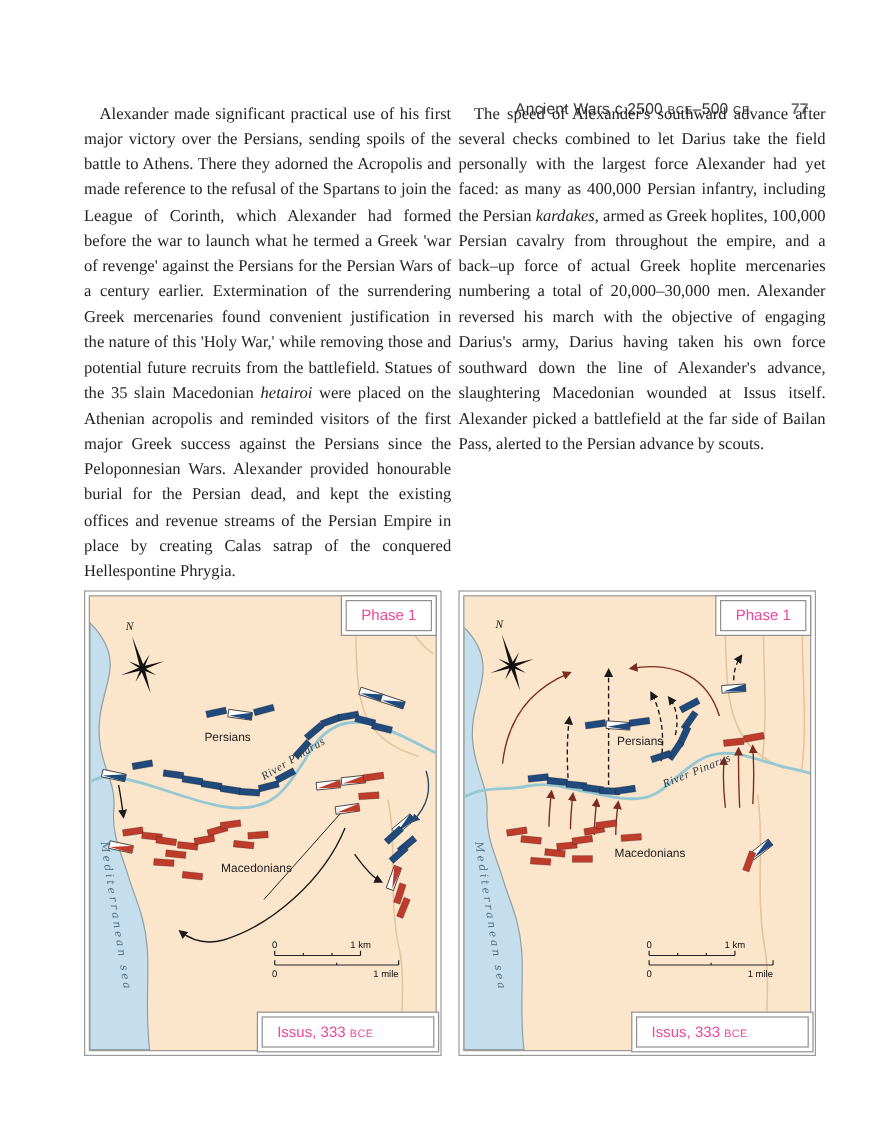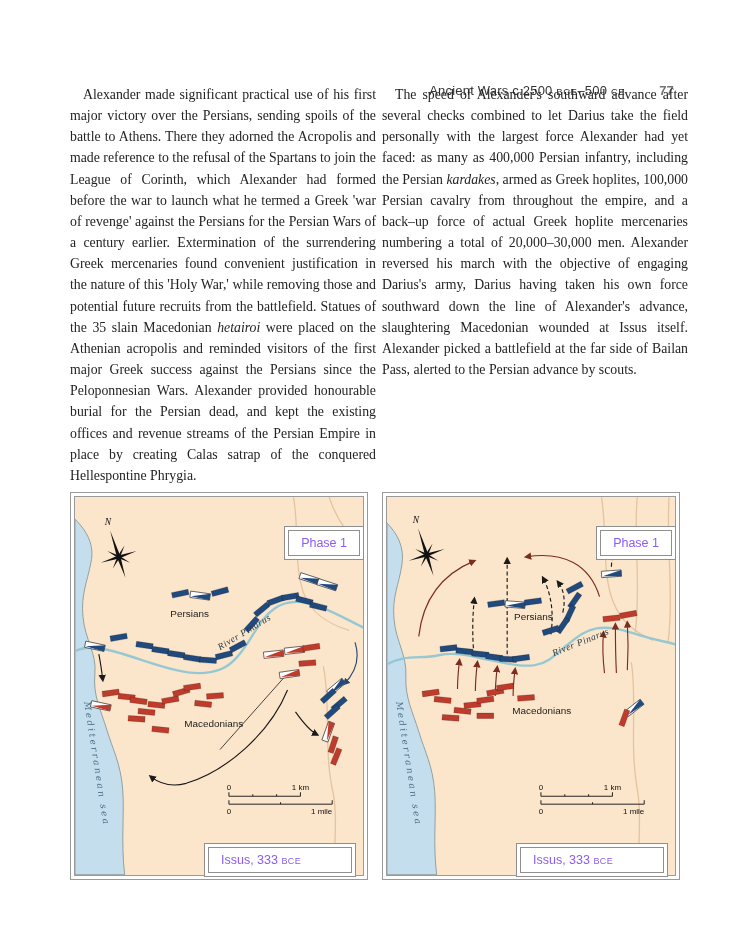--- a/index.html
+++ b/index.html
@@ -22,23 +22,23 @@
   .sec-head .bullet{font-size:8px;vertical-align:2px;margin-right:5px;color:#2a2a2a;}
   .sec-head .era{font-size:10.5px;letter-spacing:.4px;}
   
   .map-frame{position:absolute;top:492px;width:298px;height:388px;background:#fff;
              border:1px solid #9a9a9a;padding:3px;box-sizing:border-box;}
   .map-frame.m1{left:70px;} .map-frame.m2{left:382px;}
   .map-frame svg{display:block;width:290px;height:380px;border:1px solid #9a9a9a;
                  background:#fbe5cb;box-sizing:border-box;}
   .overlay-box{position:absolute;background:#fff;border:1px solid #8f8f8f;
                box-shadow:0 0 0 3px #fff,0 0 0 4px #8f8f8f;
-               font-family:"Liberation Sans",sans-serif;font-size:12.5px;color:#8b5cf6;margin-top:30px;}
+               font-family:"Liberation Sans",sans-serif;font-size:12.5px;color:#ec4899;}
   .phase-box{top:7px;right:7px;padding:5px 12px;}
-  .caption-box{bottom:6px;right:15px;width:130px;padding:5px 0 5px 12px;text-align:left;}
+  .caption-box{bottom:6px;right:5px;width:130px;padding:5px 0 5px 12px;text-align:left;}
   .era-sm{font-size:9px;letter-spacing:.4px;}
   
   .ml-army{font-family:"Liberation Sans",sans-serif;font-size:10px;fill:#1c1c1c;}
   .ml-river{font-family:"Liberation Serif",serif;font-style:italic;font-size:9.5px;fill:#2a3a45;letter-spacing:.6px;}
   .ml-sea{font-family:"DejaVu Serif",serif;font-style:italic;font-size:9px;fill:#4c7087;letter-spacing:2.4px;}
   .ml-north{font-family:"Liberation Serif",serif;font-style:italic;font-size:9.5px;fill:#111;}
   .ml-scale{font-family:"Liberation Sans",sans-serif;font-size:8px;fill:#111;}
 </style>
 </head>
 <body>

